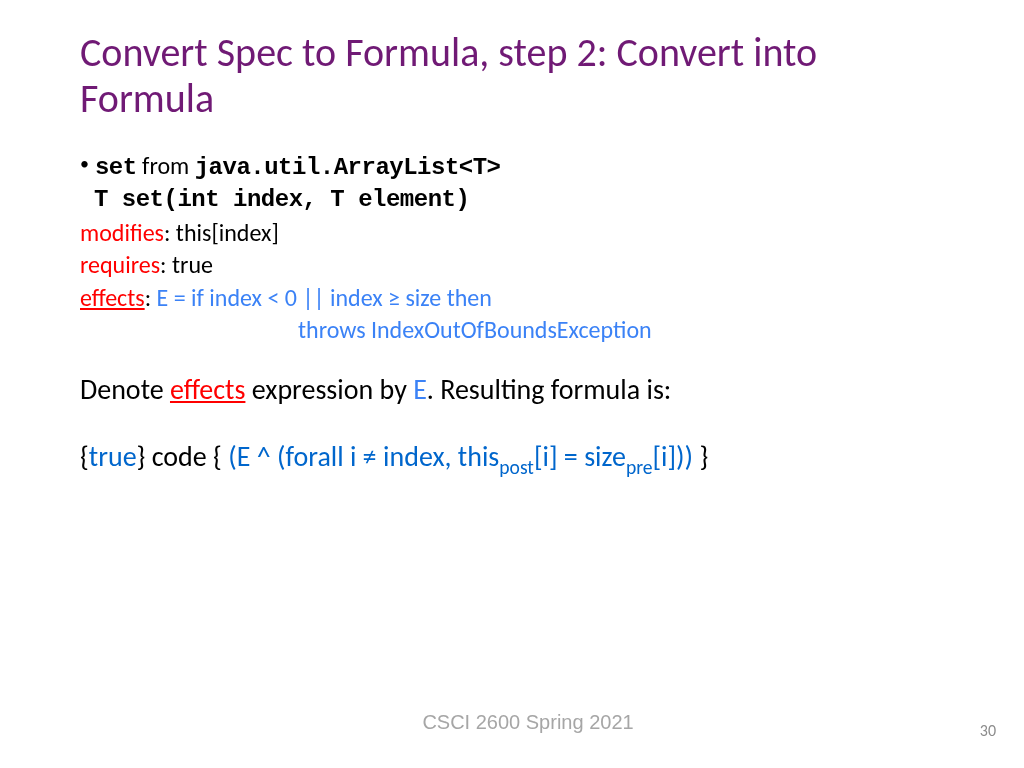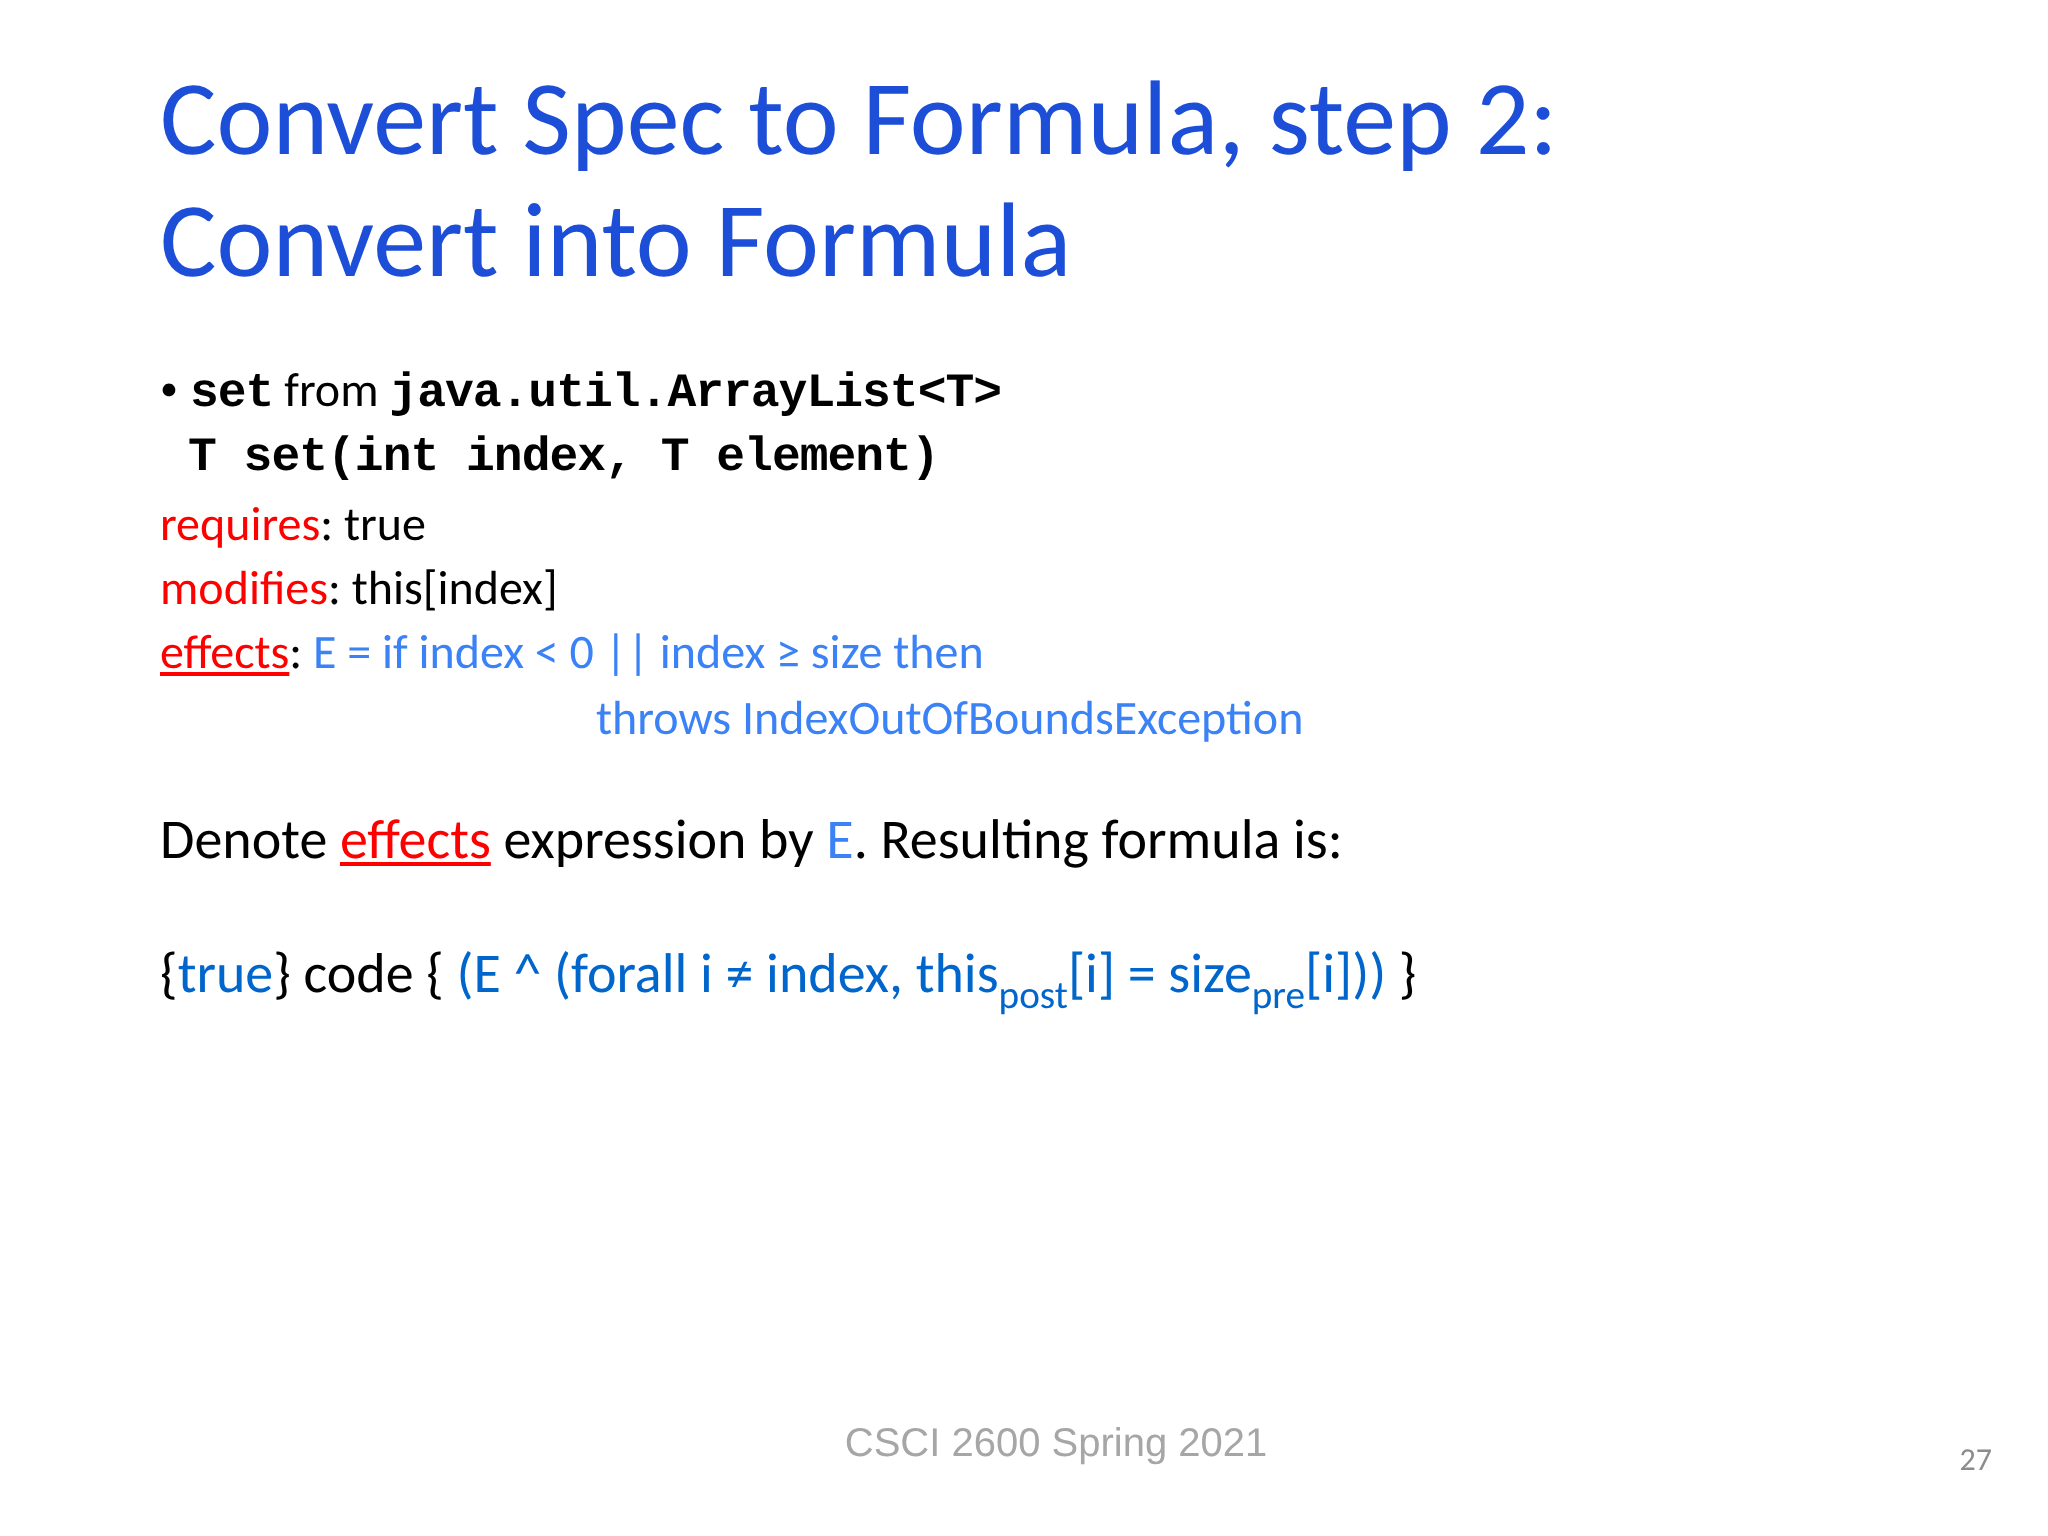--- a/index.html
+++ b/index.html
@@ -9,24 +9,24 @@
     background: #ffffff;
     font-family: Calibri, "Segoe UI", Arial, sans-serif;
     color: #000000;
     position: relative;
     overflow: hidden;
   }
   .slide {
     padding: 30px 80px 0 80px;
   }
   .title {
-    font-size: 53px;
+    font-size: 40px;
     font-weight: 400;
     line-height: 1.15;
-    color: #1d4ed8;
+    color: #701a75;
     margin-bottom: 28px;
   }
   .content {
     font-size: 24px;
     line-height: 1.35;
   }
   .bullet-row {
     display: flex;
     align-items: flex-start;
   }
@@ -100,25 +100,25 @@
     <div class="bullet-row">
       <span class="bullet-dot">•</span>
       <span>
         <span class="mono">set</span><span> from </span><span class="mono">java.util.ArrayList&lt;T&gt;</span>
       </span>
     </div>
 
     <div class="mono-line2">T set(int index, T element)</div>
 
     <div>
-      <span class="red">requires</span><span>: </span><span>true</span>
+      <span class="red">modifies</span><span>: </span><span>this[index]</span>
     </div>
 
     <div>
-      <span class="red">modifies</span><span>: </span><span>this[index]</span>
+      <span class="red">requires</span><span>: </span><span>true</span>
     </div>
 
     <div>
       <span class="red underline">effects</span><span>: </span><span class="blue">E = if index &lt; 0 || index ≥ size then</span>
     </div>
 
     <div class="blue indent2">throws IndexOutOfBoundsException</div>
 
 
 
@@ -127,13 +127,13 @@
     </div>
 
     <div class="para3">
       <span>{</span><span class="lblue">true</span><span>} code { </span><span class="lblue">(E ^ (forall i ≠ index, this</span><span class="lblue sub">post</span><span class="lblue">[i] = size</span><span class="lblue sub">pre</span><span class="lblue">[i]))</span><span> }</span>
     </div>
 
   </div>
 </div>
 
 <div class="footer-center">CSCI 2600 Spring 2021</div>
-<div class="footer-num">27</div>
+<div class="footer-num">30</div>
 
 </body></html>

